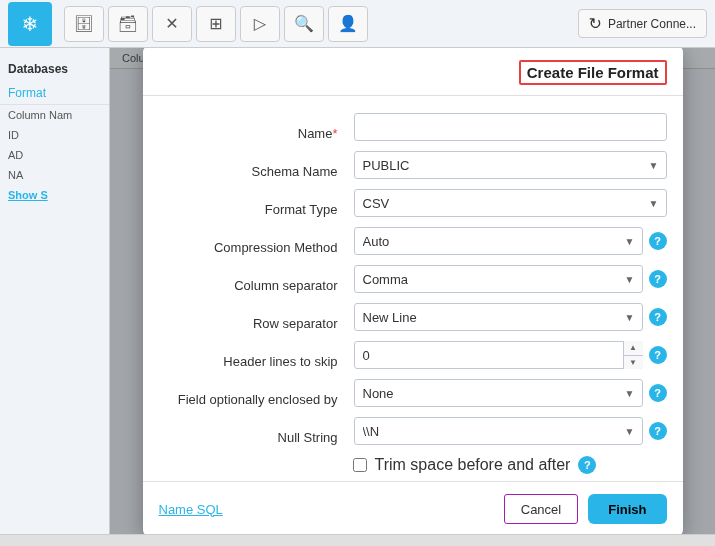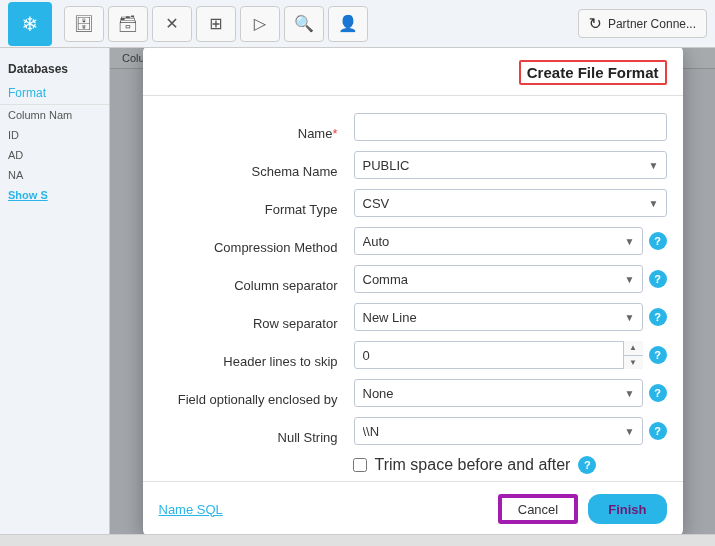--- a/index.html
+++ b/index.html
@@ -352,36 +352,36 @@
     }
 
     .footer-actions {
       display: flex;
       gap: 10px;
     }
 
     .btn-cancel {
       height: 30px;
       padding: 0 16px;
-      border: 4px solid #a21caf;
+      border: 1px solid #a21caf;
       border-radius: 3px;
       background: white;
       font-size: 13px;
       color: #333;
       cursor: pointer;
     }
 
     .btn-finish {
       height: 30px;
       padding: 0 20px;
       border: none;
-      border-radius: 12px;
+      border-radius: 6px;
       background: #29b5e8;
       font-size: 13px;
-      color: #701a75;
+      color: #000000;
       font-weight: 600;
       cursor: pointer;
     }
 
     
     .bottom-scrollbar {
       height: 12px;
       background: #e0e0e0;
       border-top: 1px solid #ccc;
     }

